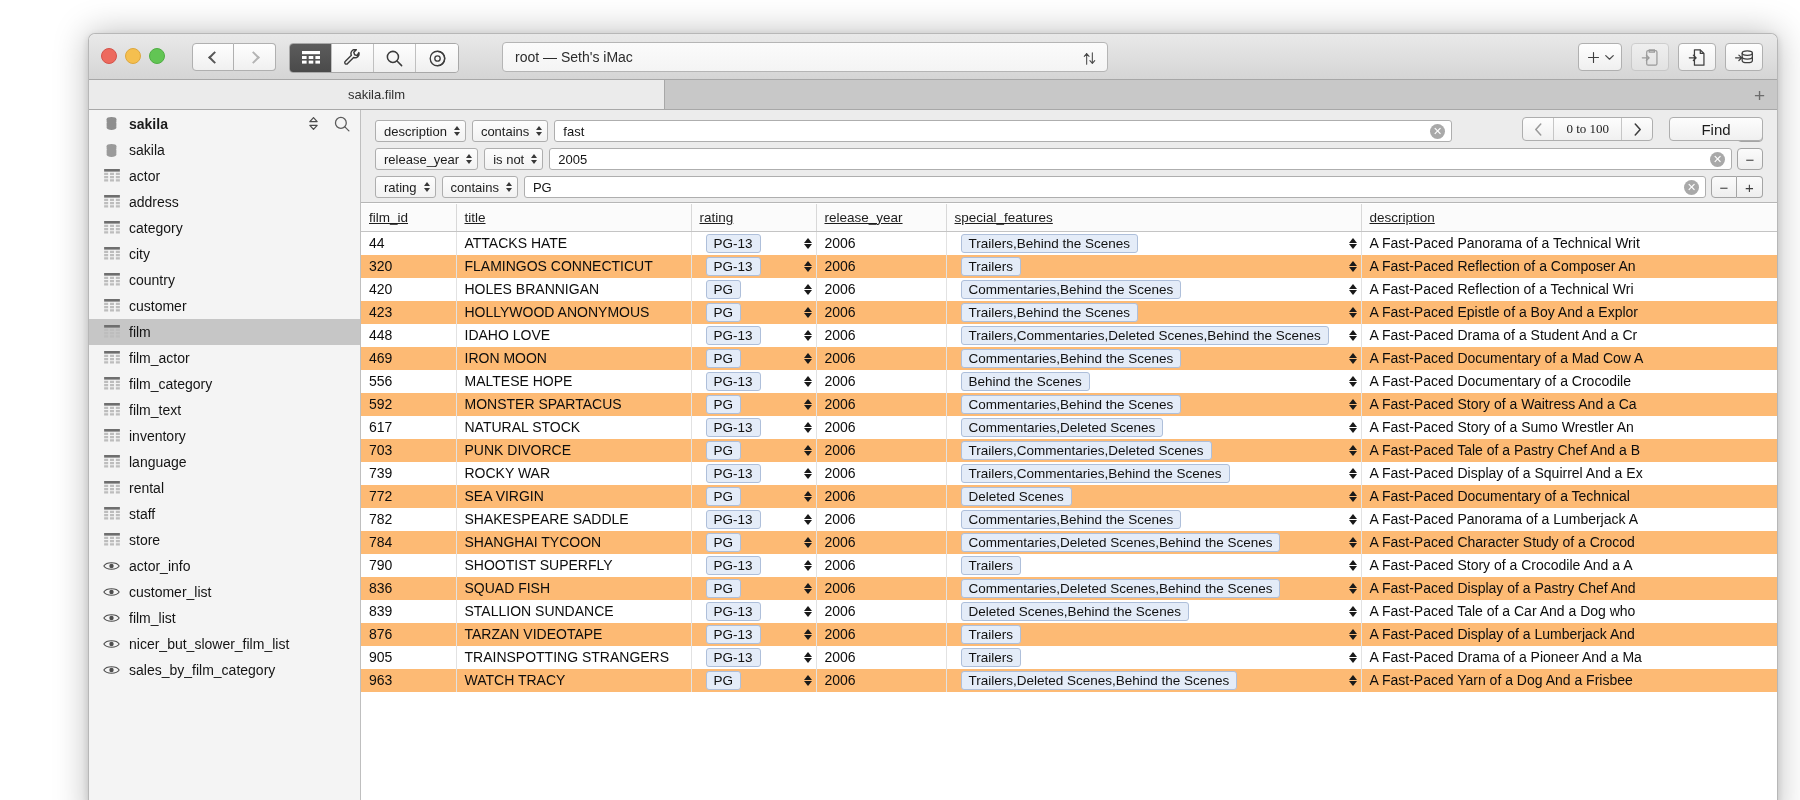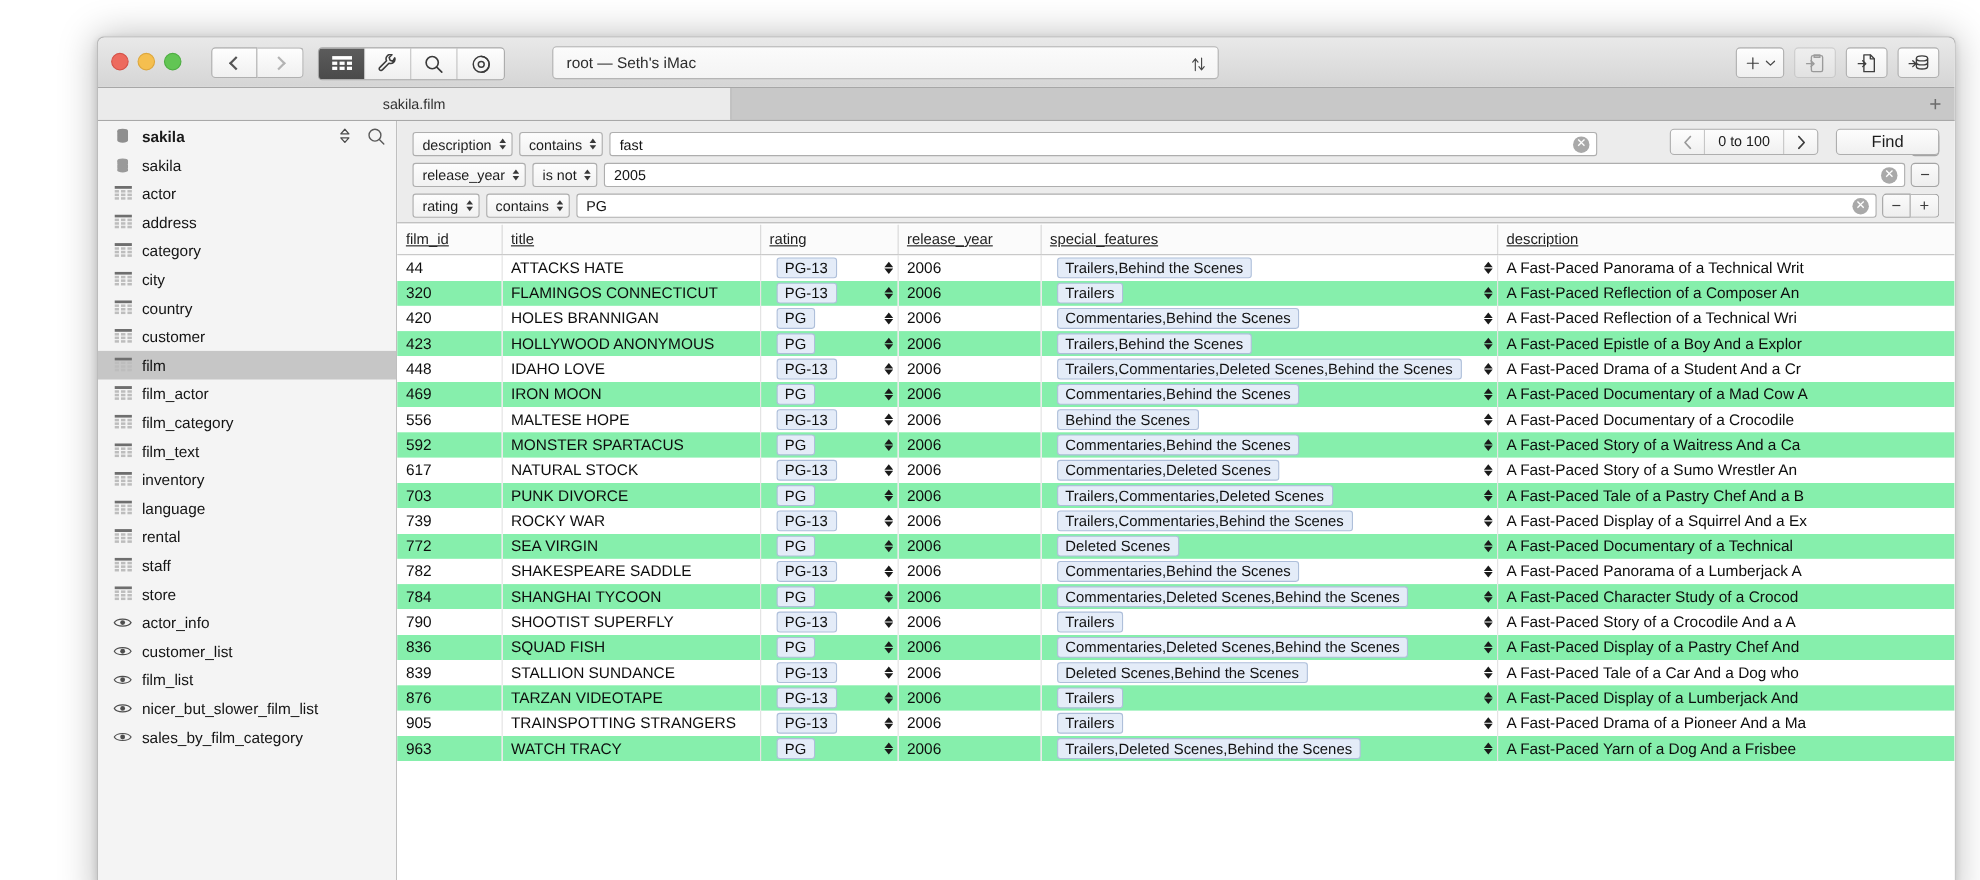--- a/index.html
+++ b/index.html
@@ -245,20 +245,21 @@
     border: 1px solid #aeaeae;
     border-radius: 4px;
     background: linear-gradient(to bottom,#fdfdfd,#f0f0f0);
     overflow: hidden;
   }
   .pager .pbtn { width: 30px; height: 100%; display:flex;align-items:center;justify-content:center; }
   .pager .plabel {
     padding: 0 12px; font-size: 13px; color: #1c1c1c;
     border-left: 1px solid #c6c6c6; border-right: 1px solid #c6c6c6;
     line-height: 22px;
+    font-family: Liberation Serif, serif;
   }
   #findbtn {
     height: 24px; min-width: 94px;
     border: 1px solid #aeaeae; border-radius: 4px;
     background: linear-gradient(to bottom,#fdfdfd,#f0f0f0);
     display:flex;align-items:center;justify-content:center;
     font-size: 15px; color: #1c1c1c;
   }
 
   
@@ -280,21 +281,21 @@
   table.grid tbody td {
     height: 23px;
     font-size: 14px;
     color: #0d0d0d;
     border-right: 1px solid #e2e2e2;
     padding: 0 0 0 8px;
     white-space: nowrap;
     overflow: hidden;
   }
   tbody tr.odd td  { background: #ffffff; }
-  tbody tr.even td { background: #86efac; }
+  tbody tr.even td { background: #fdba74; }
 
   td.cellctl { padding: 0; }
   .ctlwrap { display: flex; align-items: center; height: 23px; padding: 0 4px 0 6px; }
   .pill {
     background: #e4ecf8;
     border: 1px solid #aebfda;
     border-radius: 3px;
     padding: 0 7px;
     height: 19px; line-height: 17px;
     font-size: 13.5px;

